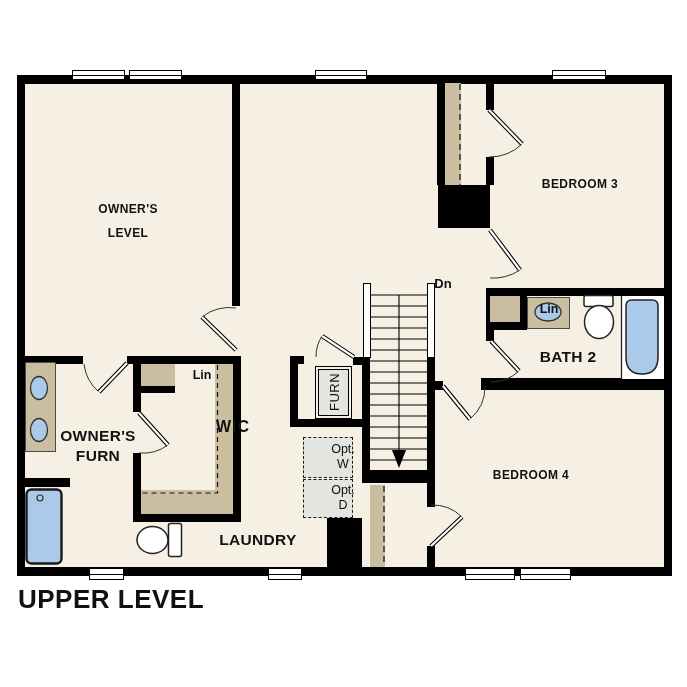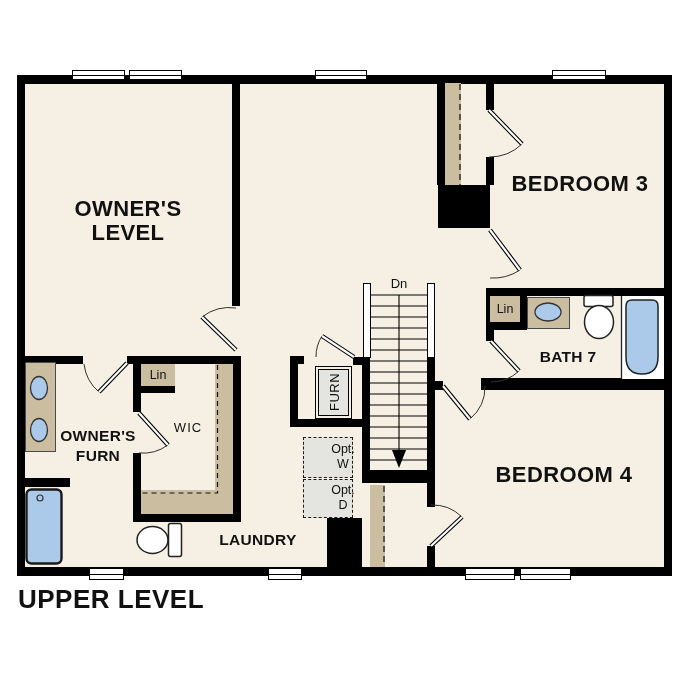--- a/index.html
+++ b/index.html
@@ -12,24 +12,24 @@
   .white-area{position:absolute;background:#ffffff;}
   .rail{position:absolute;background:#ffffff;box-sizing:border-box;border:1.6px solid #000;}
   .win{position:absolute;background:#ffffff;box-sizing:border-box;border:1.6px solid #000;z-index:6;}
   .win::after{content:"";position:absolute;left:0;right:0;top:45%;border-top:1px solid #000;}
   .graybox{position:absolute;background:#e4e4e1;box-sizing:border-box;}
   .dashedbox{border:1.6px dashed #1a1a1a;}
   .furn-outer{border:1.6px solid #000;padding:2px;background:#f6efe3;}
   .furn-inner{width:100%;height:100%;box-sizing:border-box;border:1.2px solid #000;background:#e4e4e1;}
   .lbl{position:absolute;transform:translate(-50%,-50%);white-space:nowrap;text-align:center;
        color:#111;z-index:8;}
-  .room{font-weight:700;font-size:22px;letter-spacing:.4px;line-height:24px;}
+  .room{font-weight:700;font-size:12px;letter-spacing:.4px;line-height:24px;}
   .room-sm{font-weight:700;font-size:15.5px;letter-spacing:.3px;line-height:20px;}
-  .small-lbl{font-weight:400;font-size:12.5px;}
-  .wic-lbl{font-weight:400;font-size:13px;letter-spacing:1px;}
+  .small-lbl{font-weight:700;font-size:12.5px;margin-left:44px;}
+  .wic-lbl{font-weight:700;font-size:16px;letter-spacing:1px;margin-left:45px;}
   .furn-lbl{transform:translate(-50%,-50%) rotate(-90deg);font-weight:400;font-size:13px;letter-spacing:.5px;}
   .opt-lbl{font-weight:400;font-size:12.5px;line-height:15px;margin-left:15px;}
   .title{position:absolute;left:18px;top:584px;font-weight:700;font-size:26px;letter-spacing:.5px;z-index:8;}
   svg.overlay{position:absolute;left:0;top:0;z-index:5;}
 </style>
 </head>
 <body>
 
 <div class="canvas">
 
@@ -177,22 +177,22 @@
           <line x1="431" y1="546" x2="462" y2="517" stroke="#fff" stroke-width="2.2"></line>
         </g>
     </g>
   </svg>
 
   <div class="lbl room" style="left:128px;top:221px">
     <span style="display:block">OWNER'S</span>
     <span style="display:block">LEVEL</span>
   </div>
   <div class="lbl room" style="left:580px;top:184px">BEDROOM 3</div>
-  <div class="lbl room-sm" style="left:568px;top:357px">BATH 7</div>
-  <div class="lbl room" style="left:564px;top:475px">BEDROOM 4</div>
+  <div class="lbl room-sm" style="left:568px;top:357px">BATH 2</div>
+  <div class="lbl room" style="left:531px;top:475px">BEDROOM 4</div>
   <div class="lbl room-sm" style="left:98px;top:446px">
     <span style="display:block">OWNER'S</span>
     <span style="display:block">FURN</span>
   </div>
   <div class="lbl wic-lbl" style="left:188px;top:427px">WIC</div>
   <div class="lbl room-sm" style="left:258px;top:540px">LAUNDRY</div>
   <div class="lbl small-lbl" style="left:158px;top:375px">Lin</div>
   <div class="lbl small-lbl" style="left:505px;top:309px">Lin</div>
   <div class="lbl furn-lbl" style="left:334px;top:392px">FURN</div>
   <div class="lbl small-lbl" style="left:399px;top:283px;font-size:13px">Dn</div>

